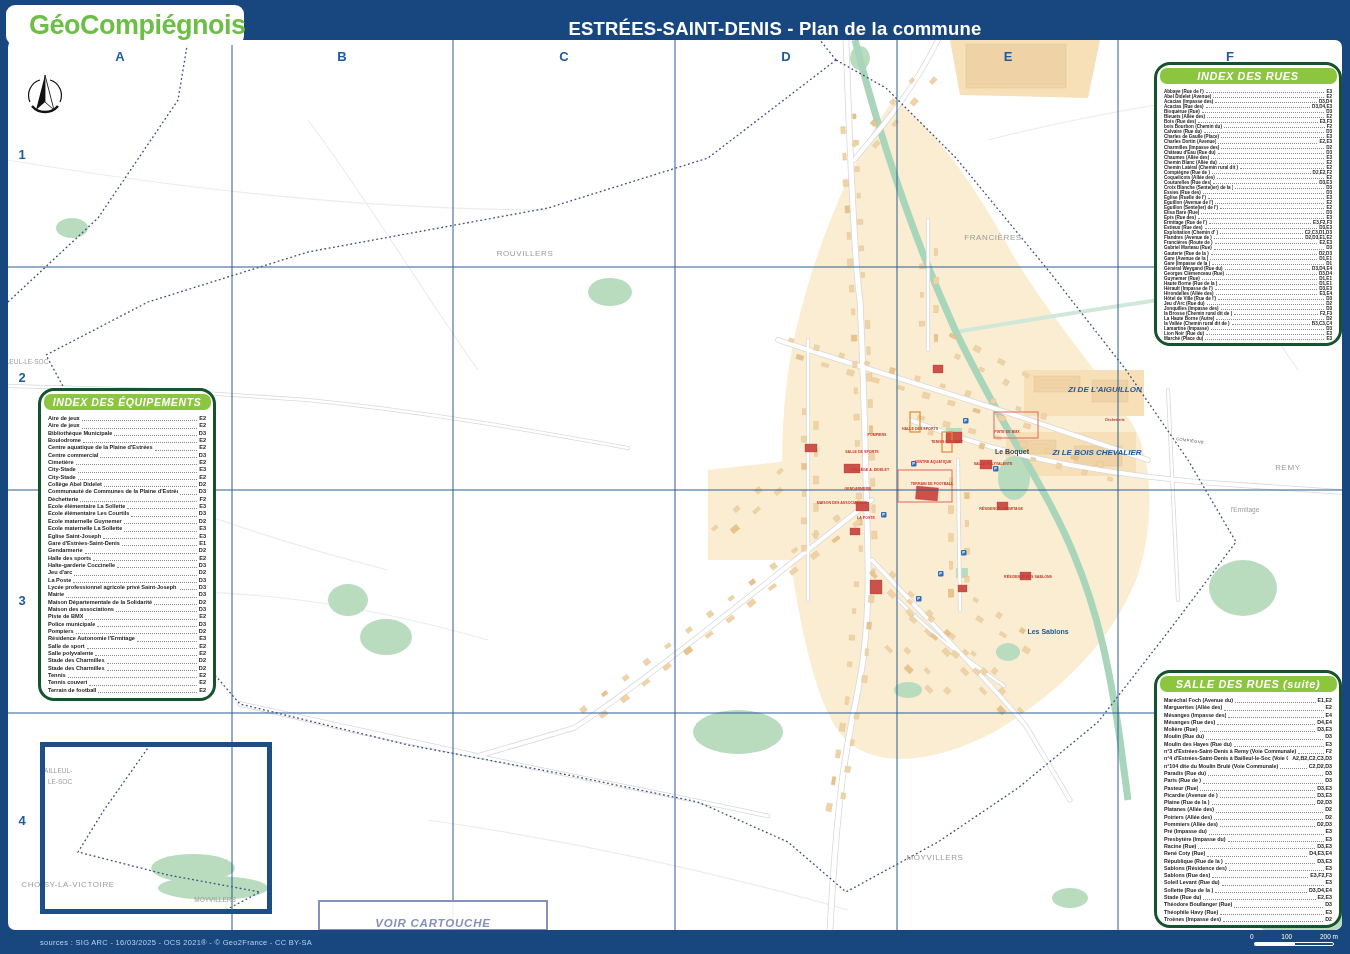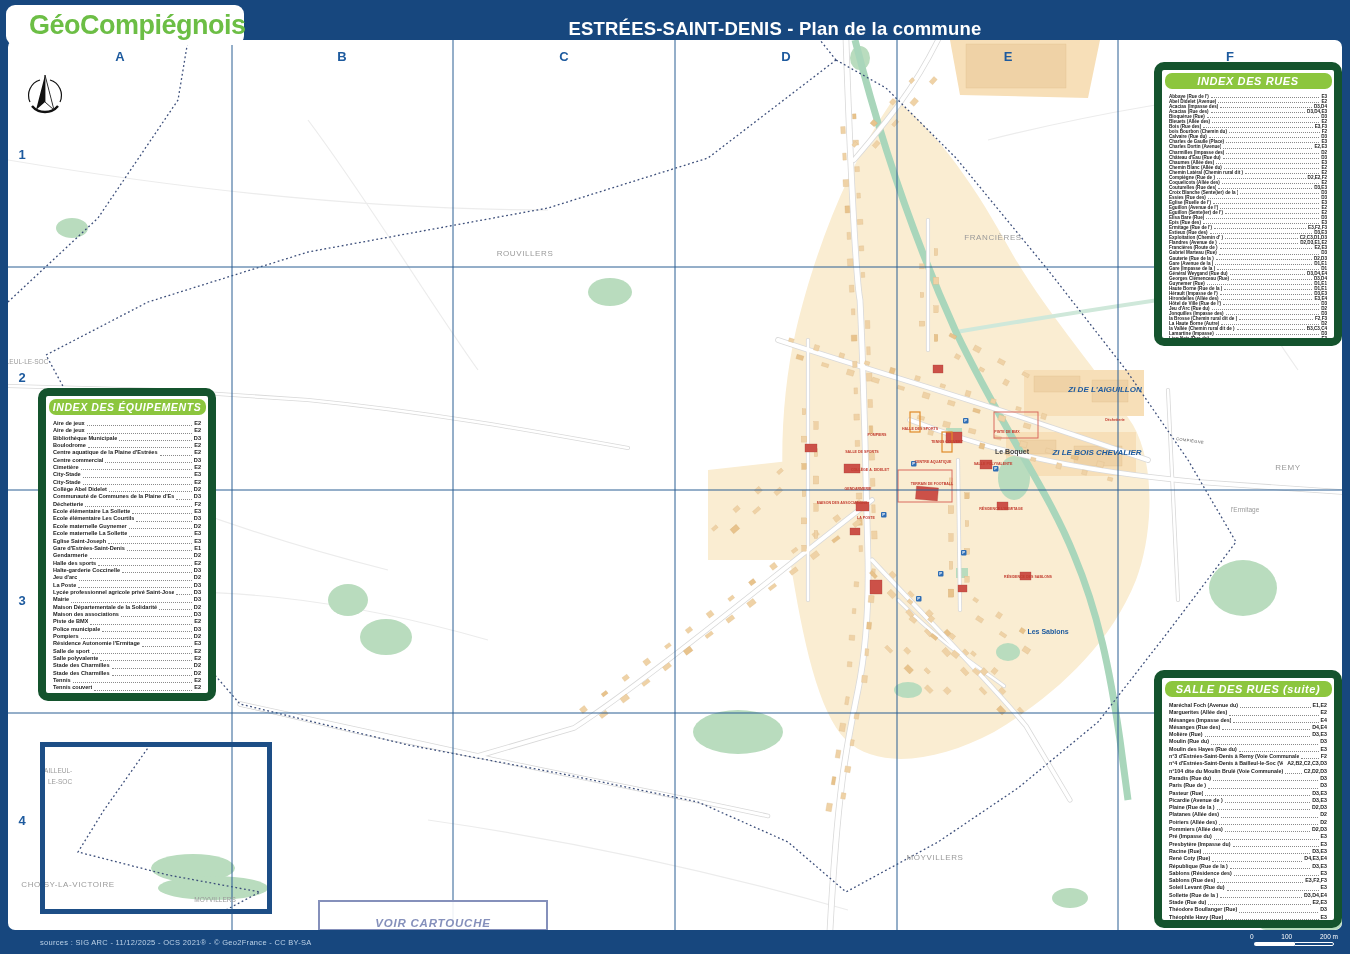--- a/index.html
+++ b/index.html
@@ -7,21 +7,21 @@
   body{position:relative;background:#17477E;font-family:"Liberation Sans",sans-serif}
   
   .header{position:absolute;top:0;left:0;right:0;height:40px}
   .logo-box{position:absolute;top:5px;left:6px;width:238px;height:40px;background:#fff;border-radius:9px;display:flex;align-items:center;padding-left:23px;z-index:6}
   .logo{color:#6CBE45;font-size:27px;font-weight:bold;letter-spacing:-.5px}
   .title{position:absolute;top:0;left:260px;right:60px;height:57px;display:flex;align-items:center;justify-content:center;color:#fff;font-size:18.5px;font-weight:bold;letter-spacing:.2px}
   
   .map{position:absolute;top:40px;left:8px;width:1334px;height:890px;background:#fff;border-radius:7px;overflow:hidden}
   #map-svg{position:absolute;top:0;left:0}
   
-  .panel{position:absolute;background:#fff;border:8px solid #14532d;border-radius:10px;overflow:hidden}
+  .panel{position:absolute;background:#fff;border:3px solid #14532d;border-radius:16px;overflow:hidden}
   .panel-h{background:#8CC63E;border-radius:7px;margin:2.5px;color:#fff;font-weight:bold;font-style:italic;text-align:center;letter-spacing:.6px}
   #panel-rues{left:1146px;top:22px;width:188px;height:284px}
   #panel-equip{left:30px;top:348px;width:178px;height:313px}
   #panel-suite{left:1146px;top:630px;width:188px;height:258px}
   #panel-rues .panel-h,#panel-suite .panel-h{font-size:11px;line-height:16px}
   #panel-equip .panel-h{font-size:10.5px;line-height:16px}
   .rows{padding:3px 7px 2px}
   .idx-row{display:flex;align-items:flex-end;color:#222}
   .idx-row .n{white-space:nowrap;font-weight:bold;overflow:hidden;max-width:82%}
   .idx-row .dots{flex:1;border-bottom:1px dotted #8a8a8a;margin:0 2px 1px}
@@ -1078,21 +1078,21 @@
       </div>
   </div>
 
   <div class="cartouche-zone"></div>
   <div class="voir">
     <span>VOIR CARTOUCHE</span>
   </div>
 </div>
 
 <div class="footer">
-  <div class="sources">sources : SIG ARC - 11/12/2025 - OCS 2021® - © Geo2France - CC BY-SA</div>
+  <div class="sources">sources : SIG ARC - 16/03/2025 - OCS 2021® - © Geo2France - CC BY-SA</div>
   <div class="scale">
     <div class="scale-labels">
       <span>0</span>
       <span>100</span>
       <span>200 m</span>
     </div>
     <div class="scale-line">
         <div class="seg1"></div>
         <div class="seg2"></div>
       </div>

